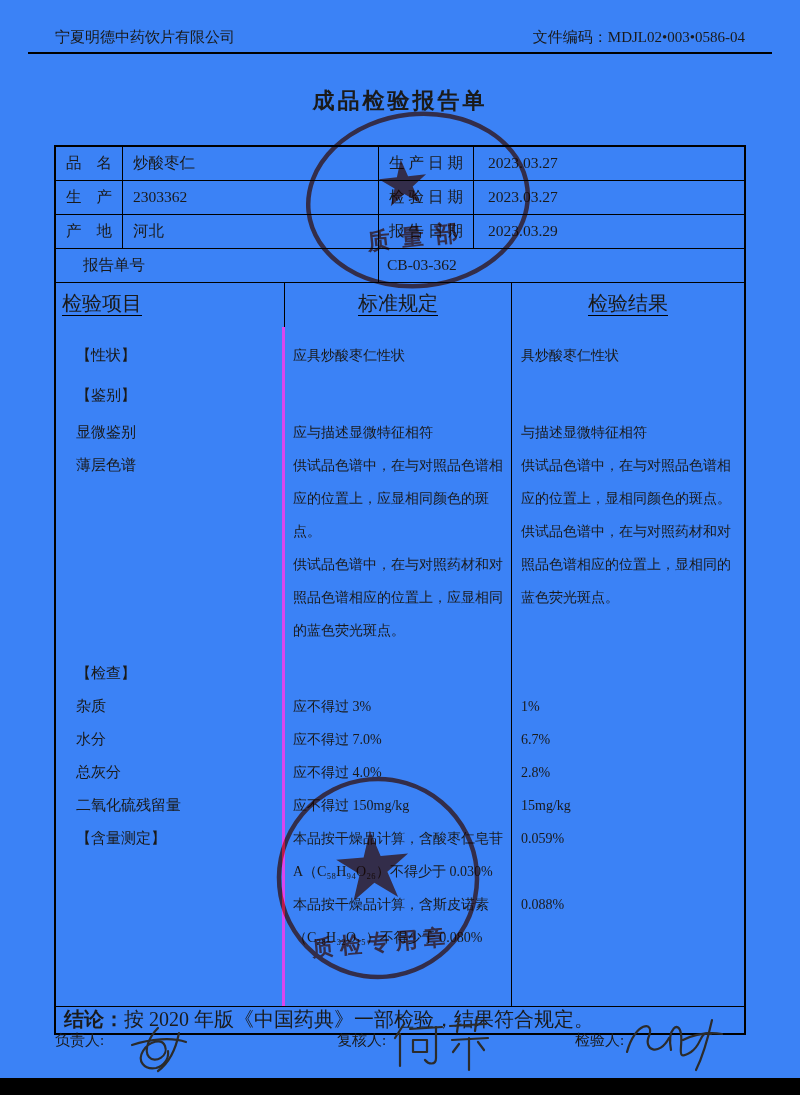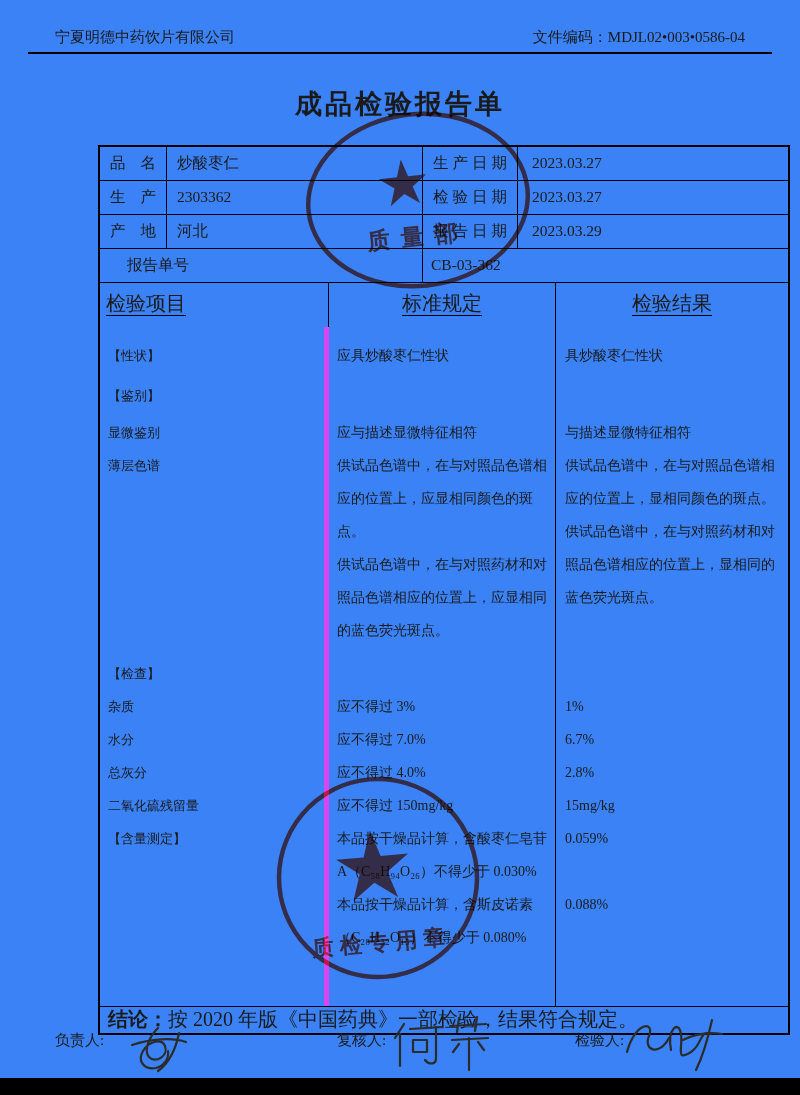--- a/index.html
+++ b/index.html
@@ -3,23 +3,23 @@
 <meta charset="utf-8">
 <style>
   html,body{margin:0;padding:0;background:#888;}
   .page{position:relative;width:800px;height:1095px;background:#3b82f6;overflow:hidden;
         font-family:"Liberation Serif","DejaVu Serif",serif;color:#1a1a1a;}
   
   .pagehead{position:absolute;left:55px;right:55px;top:28px;display:flex;
             justify-content:space-between;font-size:15px;}
   .headrule{position:absolute;left:28px;right:28px;top:52px;border-top:2px solid #000;}
   .title{position:absolute;left:0;right:0;top:86px;text-align:center;
-         font-size:27px;font-weight:bold;letter-spacing:3px;}
-  
-  .sheet{position:absolute;left:54px;top:145px;width:692px;border:2px solid #000;box-sizing:border-box;margin-left:44px;}
+         font-size:22px;font-weight:bold;letter-spacing:3px;}
+  
+  .sheet{position:absolute;left:54px;top:145px;width:692px;border:2px solid #000;box-sizing:border-box;}
   .irow{display:grid;grid-template-columns:67px 256px 95px 1fr;height:33px;line-height:32px;
         border-bottom:1px solid #000;font-size:15.5px;}
   .irow>div{overflow:hidden;}
   .ilabel{border-right:1px solid #000;padding:0 10px;text-align:justify;text-align-last:justify;}
   .ivalue{border-right:1px solid #000;padding-left:10px;}
   .ilabel2{border-right:1px solid #000;padding:0 10px;text-align:justify;text-align-last:justify;}
   .ivalue2{padding-left:14px;}
   .irow-report{display:grid;grid-template-columns:323px 1fr;height:33px;line-height:32px;
         border-bottom:1px solid #000;font-size:15.5px;}
   .rlabel{border-right:1px solid #000;padding-left:27px;}
@@ -28,21 +28,21 @@
   .mhead{display:grid;grid-template-columns:229px 227px 1fr;height:44px;line-height:40px;font-size:20px;}
   .mhead>div{overflow:hidden;}
   .hc1{border-right:1px solid #000;padding-left:6px;}
   .hc2{border-right:1px solid #000;text-align:center;}
   .hc3{text-align:center;}
   .u{border-bottom:1px solid #000;padding-bottom:1px;}
   .mbody{display:flex;flex-direction:column;height:679px;}
   .trow{display:grid;grid-template-columns:229px 227px 1fr;}
   .trow:last-child{flex:1;}
   .trow>div{overflow:hidden;}
-  .ci{border-right:5px solid #d946ef;padding-left:8px;font-size:13px;line-height:33px;}
+  .ci{border-right:3px solid #d946ef;padding-left:20px;font-size:15px;line-height:33px;}
   .cs{border-right:1px solid #000;padding-left:8px;padding-right:3px;font-size:14px;line-height:33px;}
   .cr{padding-left:9px;padding-right:3px;font-size:14px;line-height:33px;}
   .pt12>div{padding-top:12px;} .pt7>div{padding-top:7px;}
   .pt4>div{padding-top:4px;}  .pt10>div{padding-top:10px;}
   
   .conc{border-top:1px solid #000;height:26px;line-height:25px;font-size:20px;padding-left:8px;display:flex;}
   .conc .clabel{font-weight:bold;}
   
   .sig-label{position:absolute;font-size:15px;}
   .sigsvg{position:absolute;}

